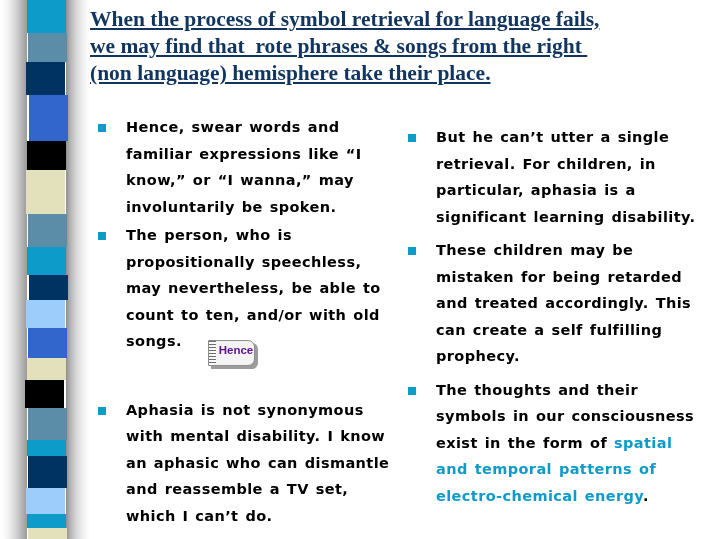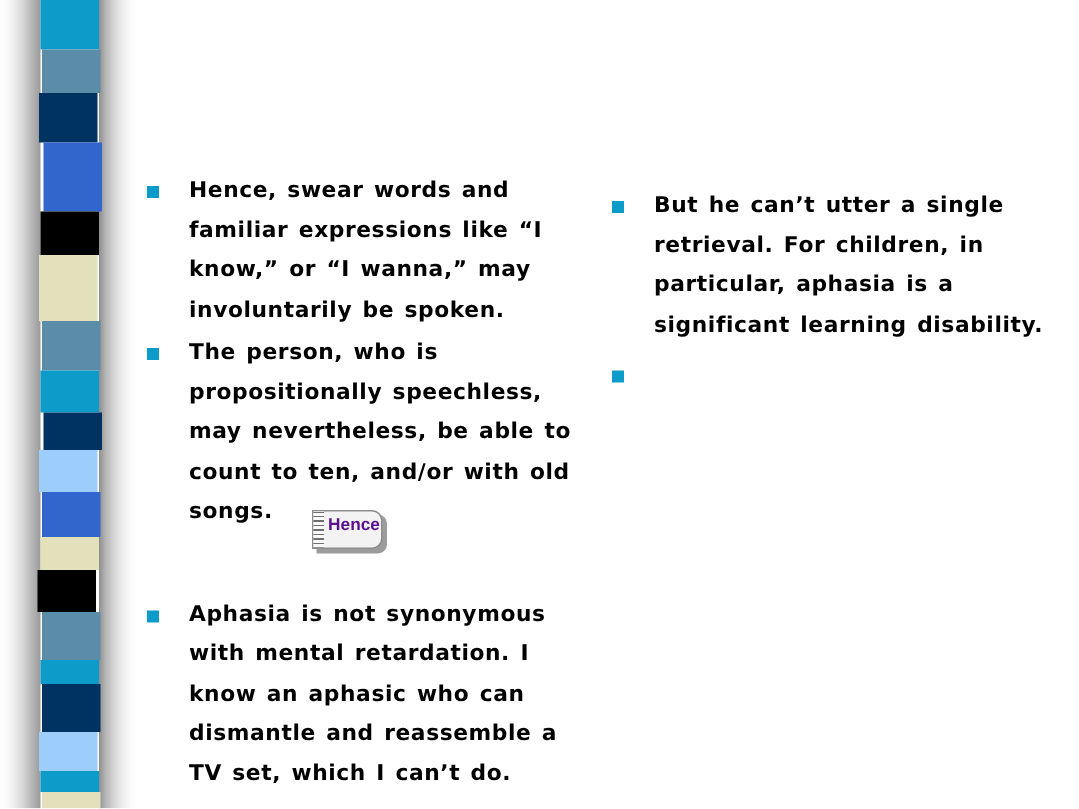--- a/index.html
+++ b/index.html
@@ -173,43 +173,53 @@
         <div class="band" style="top: 380px; height: 28px; background: rgb(0, 0, 0); left: -2px;"></div>
         <div class="band" style="top: 408px; height: 32px; background: rgb(91, 140, 168); left: 1px;"></div>
         <div class="band" style="top: 440px; height: 16px; background: rgb(13, 155, 201); left: 0px;"></div>
         <div class="band" style="top: 456px; height: 32px; background: rgb(0, 50, 98); left: 1px;"></div>
         <div class="band" style="top: 488px; height: 26px; background: rgb(156, 205, 251); left: -1px;"></div>
         <div class="band" style="top: 514px; height: 14px; background: rgb(13, 155, 201); left: 0px;"></div>
         <div class="band" style="top: 528px; height: 11px; background: rgb(226, 225, 188); left: 1px;"></div>
       </div>
   </div>
 
+  <div id="title">
+      <span class="tline">When the process of symbol retrieval for language fails,</span>
+      <span class="tline">we may find that  rote phrases &amp; songs from the right </span>
+      <span class="tline">(non language) hemisphere take their place.</span>
+    </div>
 
   <div class="col" id="col-left">
     <div class="bullet-item">
       <span class="sq"></span>
       <span class="txt">Hence, swear words and familiar expressions like “I know,” or “I wanna,” may involuntarily be spoken.</span>
     </div>
     <div class="bullet-item">
       <span class="sq"></span>
       <span class="txt">The person, who is propositionally speechless, may nevertheless, be able to count to ten, and/or with old songs.</span>
     </div>
     <div class="bullet-item">
       <span class="sq"></span>
-      <span class="txt">Aphasia is not synonymous with mental retardation.   I know an aphasic who can dismantle and reassemble a TV set, which I can’t do.</span>
+      <span class="txt">Aphasia is not synonymous with mental disability.   I know an aphasic who can dismantle and reassemble a TV set, which I can’t do.</span>
     </div>
   </div>
 
   <div class="col" id="col-right">
     <div class="bullet-item">
       <span class="sq"></span>
       <span class="txt">But he can’t utter a single retrieval. For children, in particular, aphasia is a significant learning disability.</span>
     </div>
     <div class="bullet-item">
       <span class="sq"></span>
+      <span class="txt">These children may be mistaken for being retarded and treated accordingly. This can create a self fulfilling prophecy.</span>
+    </div>
+    <div class="bullet-item">
+      <span class="sq"></span>
+      <span class="txt"><span>The thoughts and their symbols in our consciousness exist in the form of </span><span class="hl">spatial and temporal patterns of electro-chemical energy</span><span>.</span></span>
     </div>
   </div>
 
   <div id="notes-btn">
     <div class="shadow"></div>
     <div class="page"></div>
     <div class="rings"></div>
     <div class="label">Hence</div>
   </div>
 

